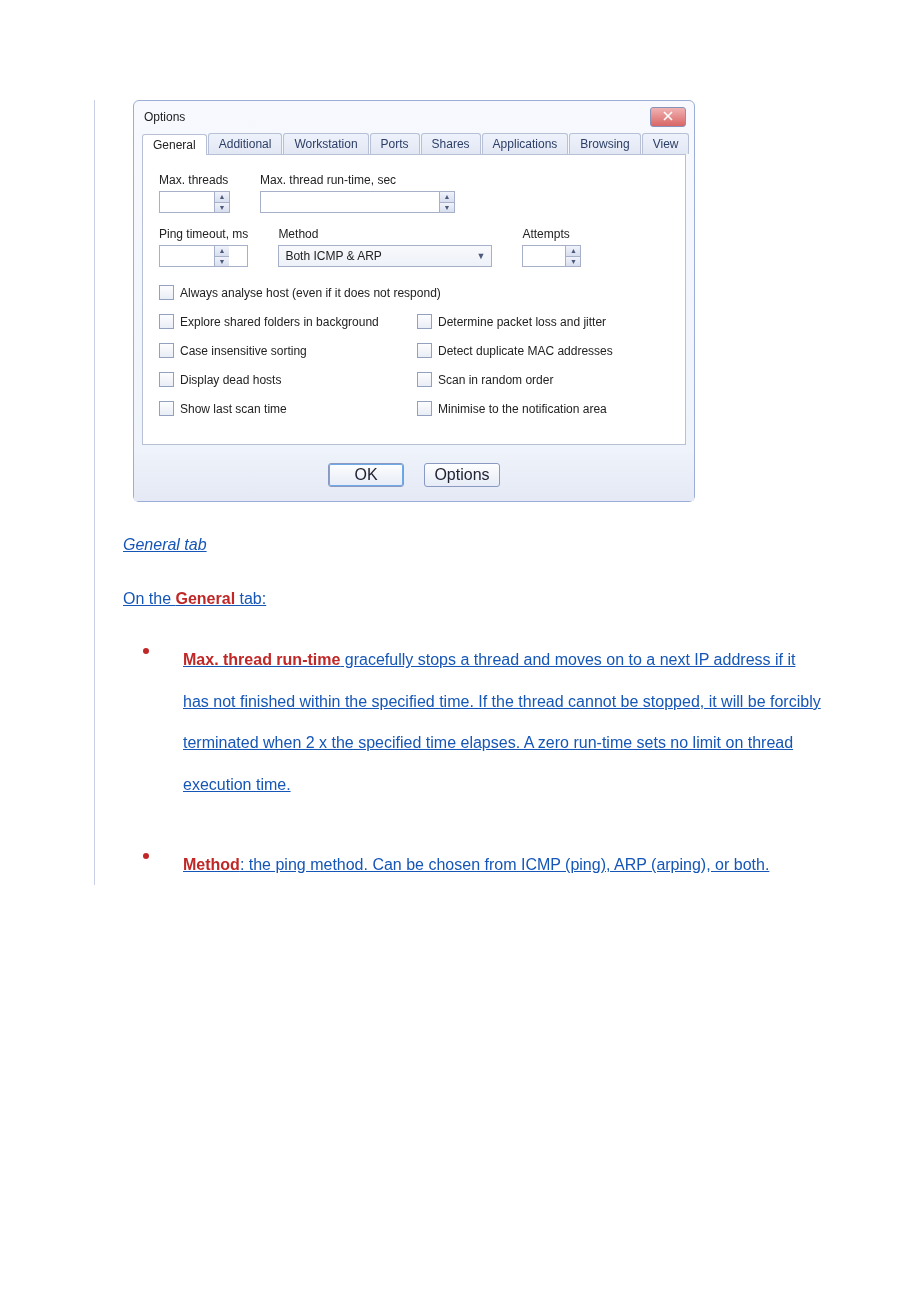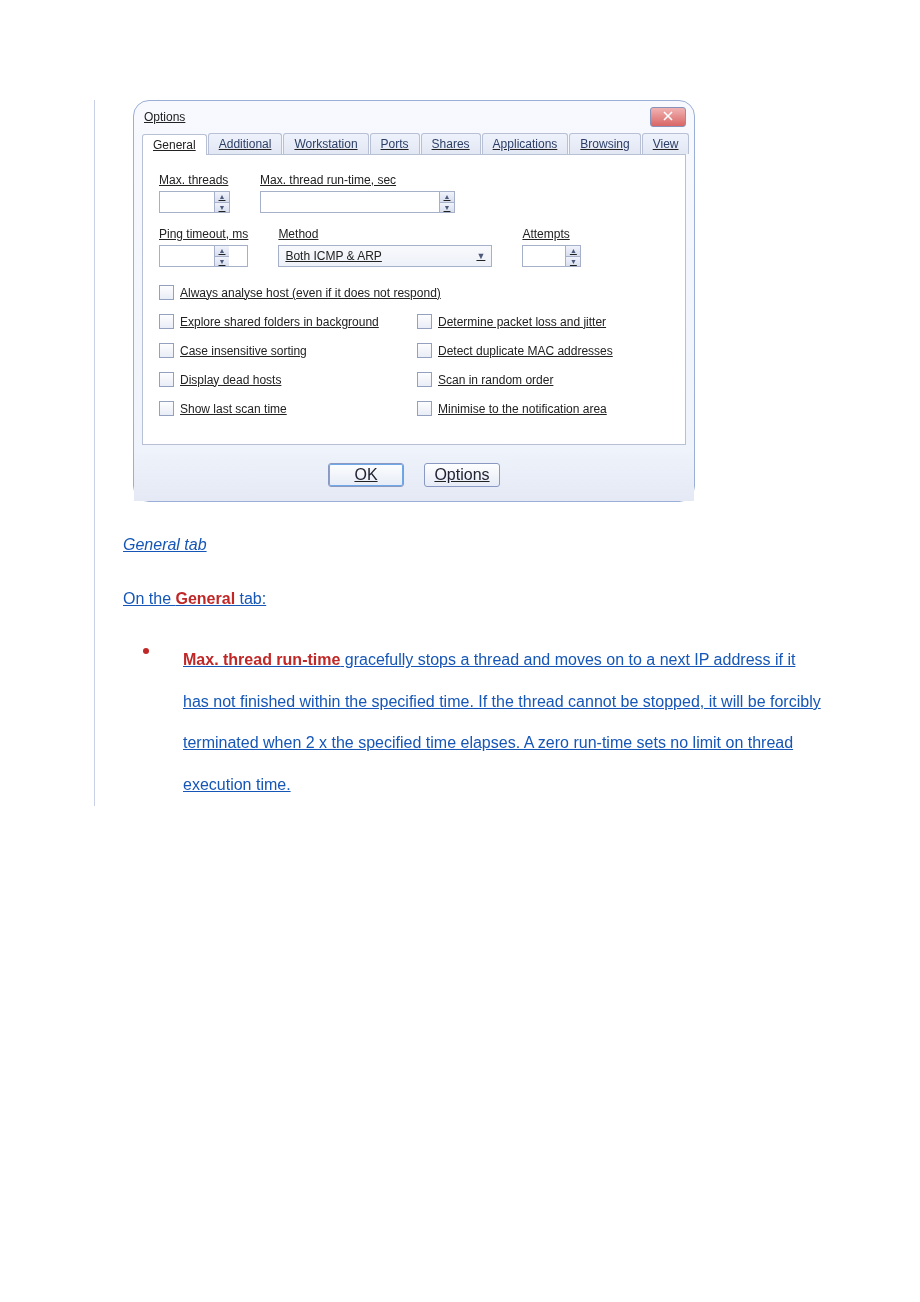--- a/index.html
+++ b/index.html
@@ -18,26 +18,25 @@
   .left-rule {
     border-left: 1px solid #c9cfe4;
     padding-left: 28px;
     margin-left: 94px;
     width: 700px;
   }
   
   .dialog {
     width: 560px;
     border: 1px solid #9aaed6;
-    border-radius: 16px;
+    border-radius: 6px;
     background: linear-gradient(#f7f9fe, #eef2fa);
     margin: 60px 0 30px 10px;
     font-size: 12px;
     color: #222;
-    text-decoration: underline;
   }
   .titlebar {
     display: flex;
     align-items: center;
     justify-content: space-between;
     padding: 6px 8px 0 10px;
   }
   .close-btn {
     width: 34px;
     height: 18px;
@@ -300,17 +299,22 @@
       <div class="intro">
         <span>On the </span><b>General</b><span> tab:</span>
       </div>
 
       <ul class="items">
         <li>
           <span class="li-body">
             <span class="term">Max. thread run-time</span><span> gracefully stops a thread and moves on to a next IP address if it has not finished within the specified time. If the thread cannot be stopped, it will be forcibly terminated when 2 x the specified time elapses. A zero run-time sets no limit on thread execution time.</span>
           </span>
         </li>
+        <li>
+          <span class="li-body">
+            <span class="term">Method</span><span>: the ping method. Can be chosen from ICMP (ping), ARP (arping), or both.</span>
+          </span>
+        </li>
       </ul>
     </div>
 
   </div>
 </div>
 
 </body></html>

